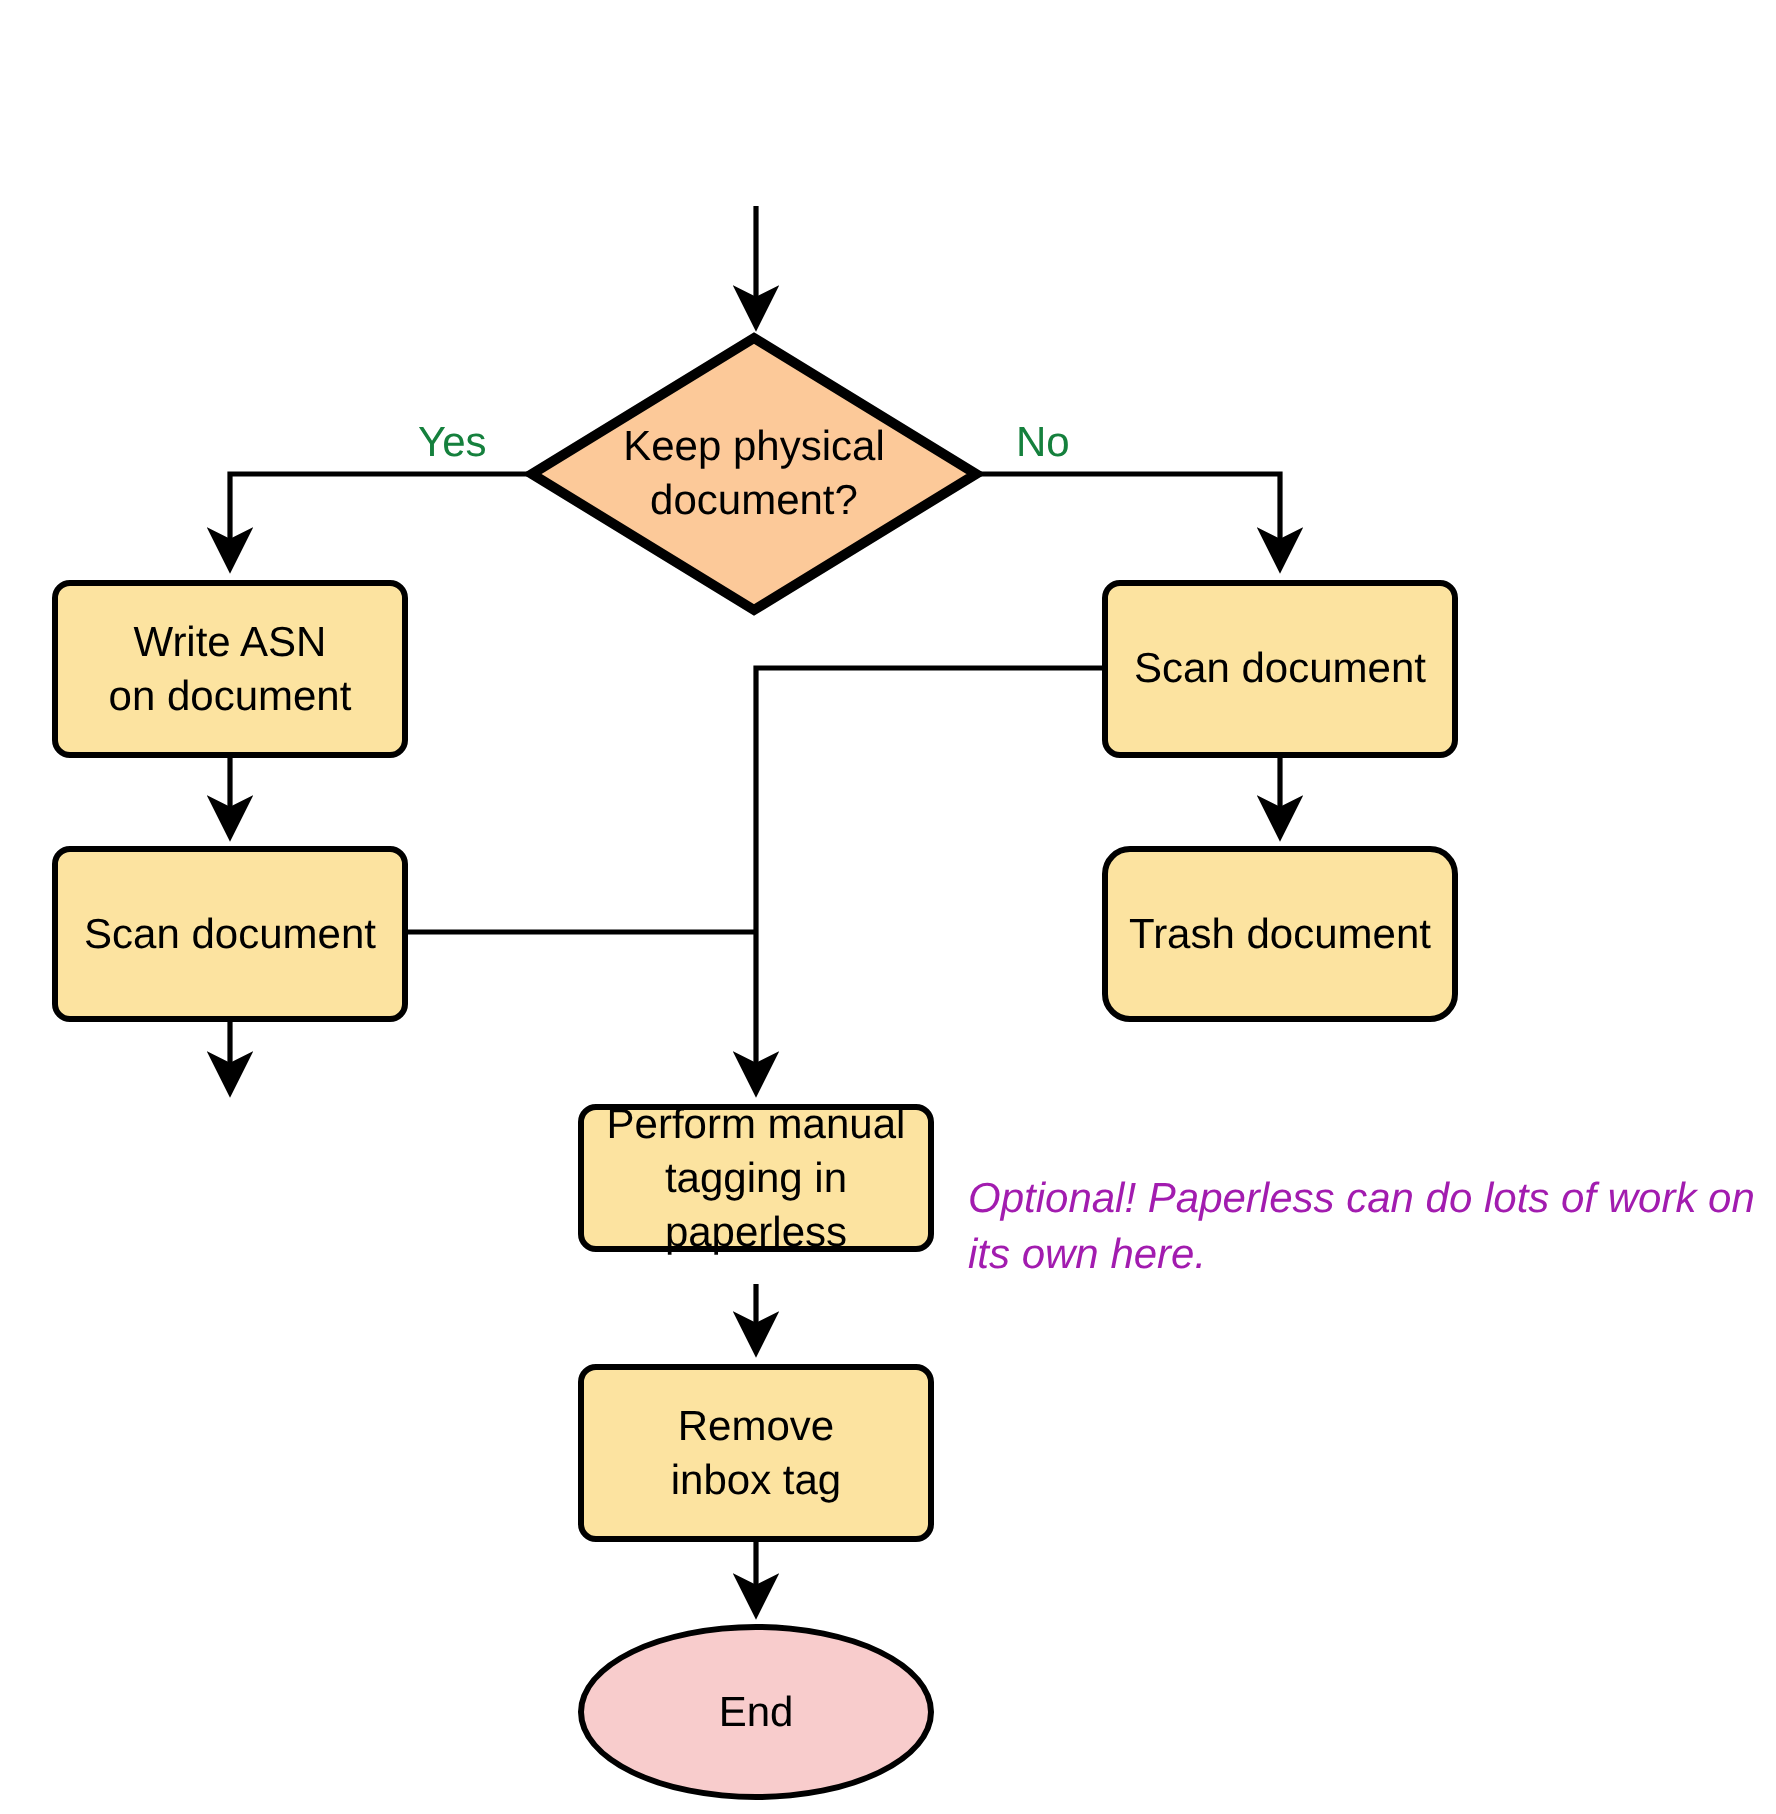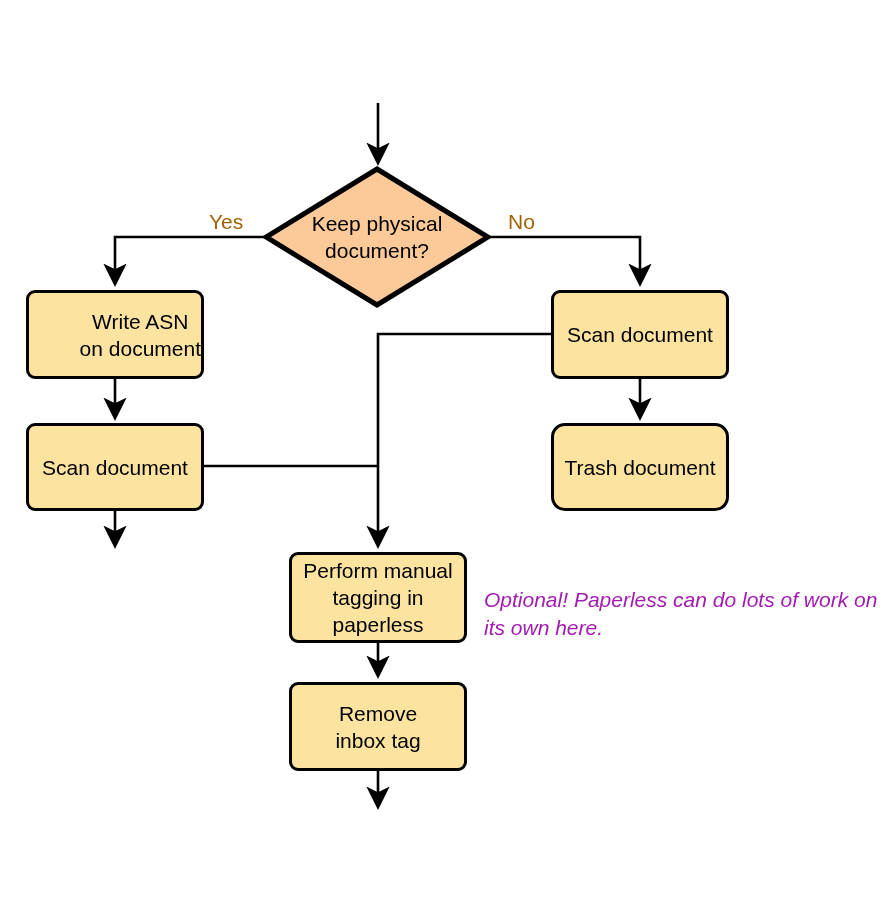--- a/index.html
+++ b/index.html
@@ -63,21 +63,21 @@
   }
   .decision-label {
     position: relative;
     z-index: 1;
     padding: 0 14px;
   }
   .edge-label {
     position: absolute;
     font-size: 21px;
     line-height: 21px;
-    color: #a16207;
+    color: #15803d;
     white-space: nowrap;
     z-index: 3;
   }
   .note {
     position: absolute;
     font-size: 21px;
     line-height: 28px;
     font-style: italic;
     color: #a21caf;
     z-index: 3;
@@ -128,45 +128,48 @@
     <svg class="decision-shape" viewBox="0 0 228 142" preserveAspectRatio="none" xmlns="http://www.w3.org/2000/svg">
       <polygon points="114,3 225,71 114,139 3,71" fill="#fcc999" stroke="#000000" stroke-width="5"></polygon>
     </svg>
     <span class="node-label decision-label">Keep physical
 document?</span>
   </div>
 
   <div class="edge-label" style="left:209px; top:211px;">Yes</div>
   <div class="edge-label" style="left:508px; top:211px;">No</div>
 
-  <div class="node node-process" style="left:26px; top:290px; width:178px; height:89px;justify-content:flex-end;">
+  <div class="node node-process" style="left:26px; top:290px; width:178px; height:89px;">
     <span class="node-label">Write ASN
 on document</span>
   </div>
 
   <div class="node node-process" style="left:26px; top:423px; width:178px; height:88px;">
     <span class="node-label">Scan document</span>
   </div>
 
 
   <div class="node node-process" style="left:551px; top:290px; width:178px; height:89px;">
     <span class="node-label">Scan document</span>
   </div>
 
   <div class="node node-process" style="left:551px; top:423px; width:178px; height:88px;border-radius:14px;">
     <span class="node-label">Trash document</span>
   </div>
 
-  <div class="node node-process" style="left:289px; top:552px; width:178px; height:91px;">
+  <div class="node node-process" style="left:289px; top:552px; width:178px; height:74px;">
     <span class="node-label">Perform manual
 tagging in
 paperless</span>
   </div>
 
   <div class="node node-process" style="left:289px; top:682px; width:178px; height:89px;">
     <span class="node-label">Remove
 inbox tag</span>
   </div>
 
+  <div class="node node-terminator" style="left:289px; top:812px; width:178px; height:88px;">
+    <span class="node-label">End</span>
+  </div>
 
   <div class="note" style="left:484px; top:586px; width:404px;">Optional! Paperless can do lots of work on its own here.</div>
 
 </div>
 
 </body></html>

